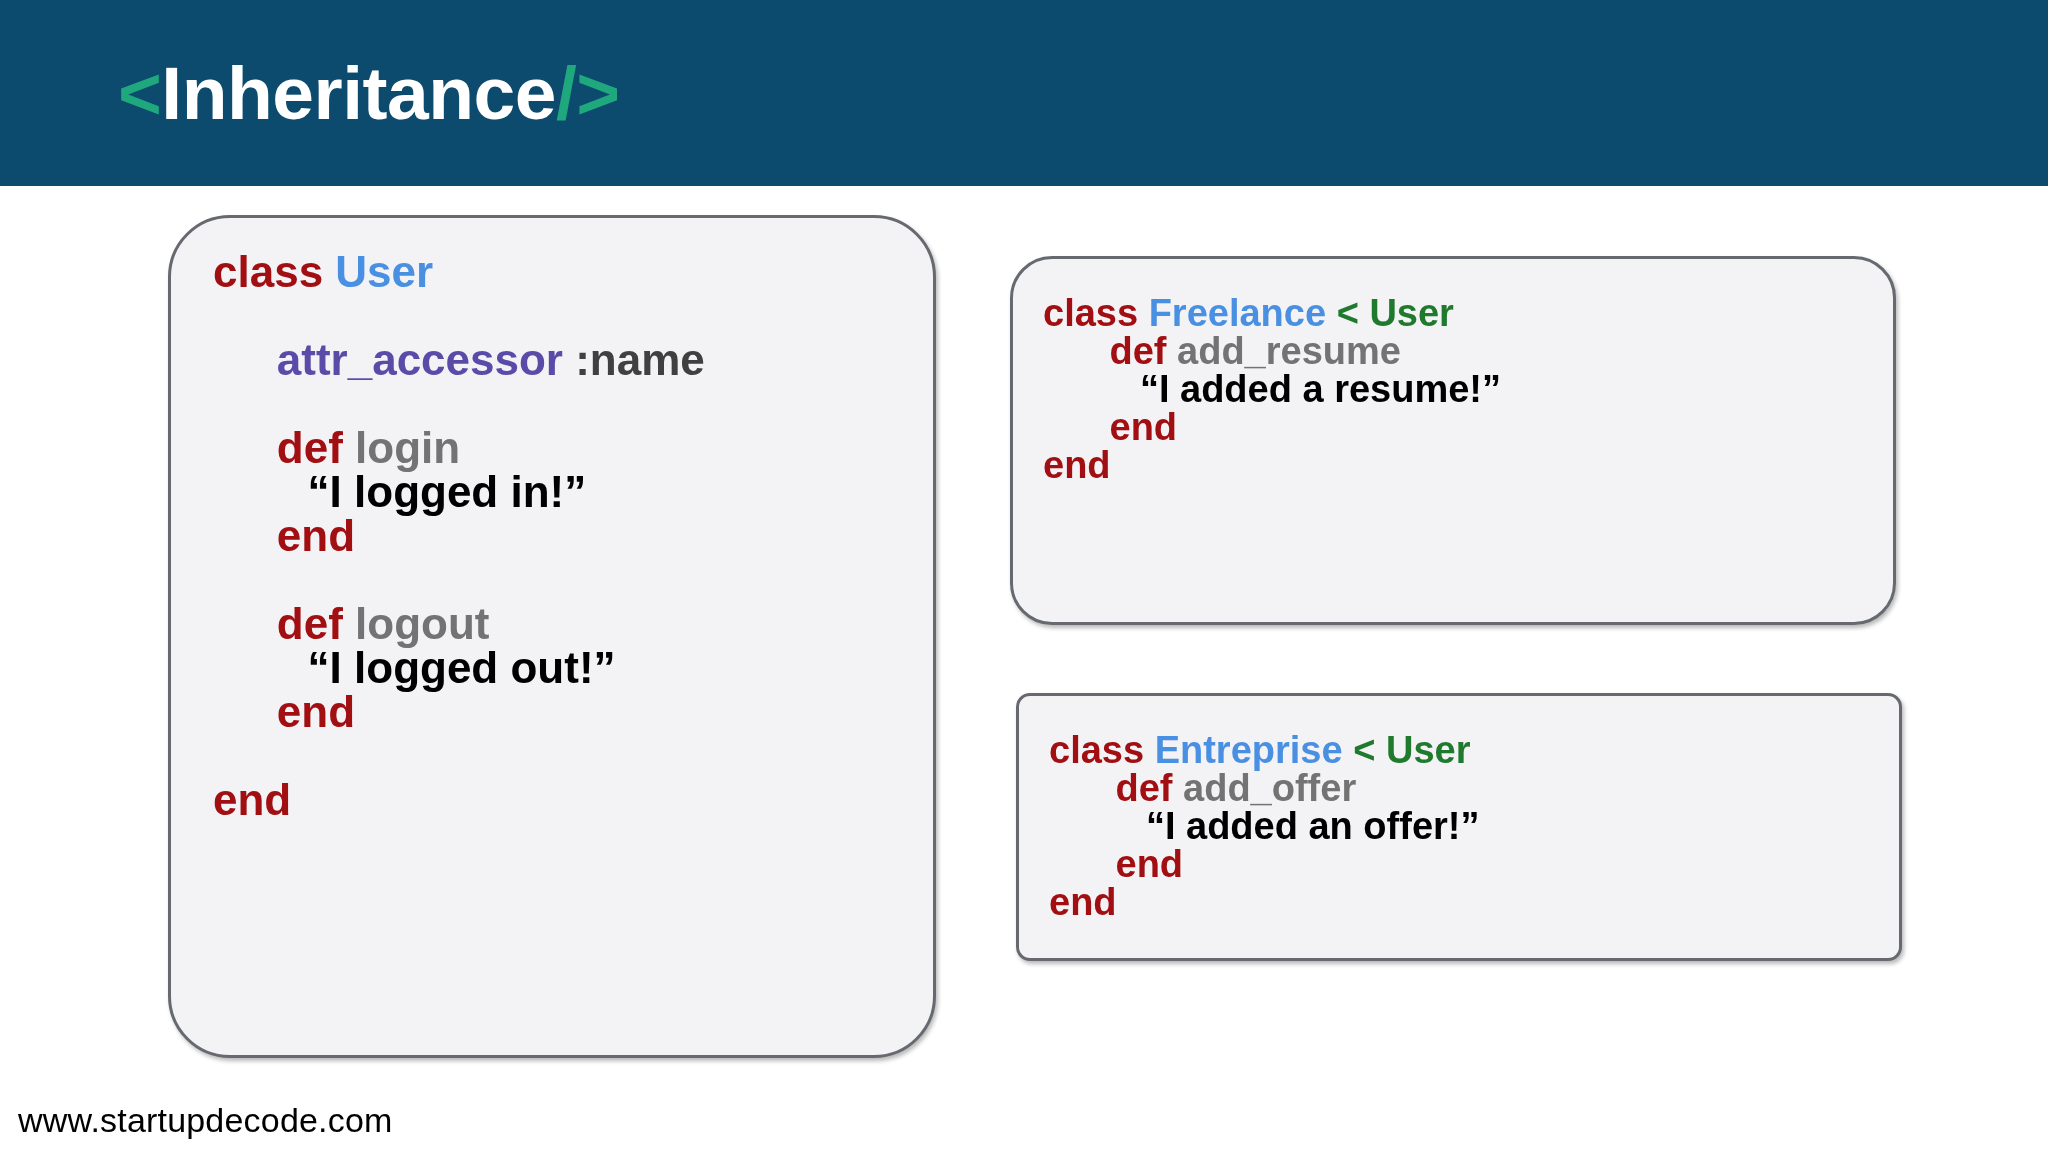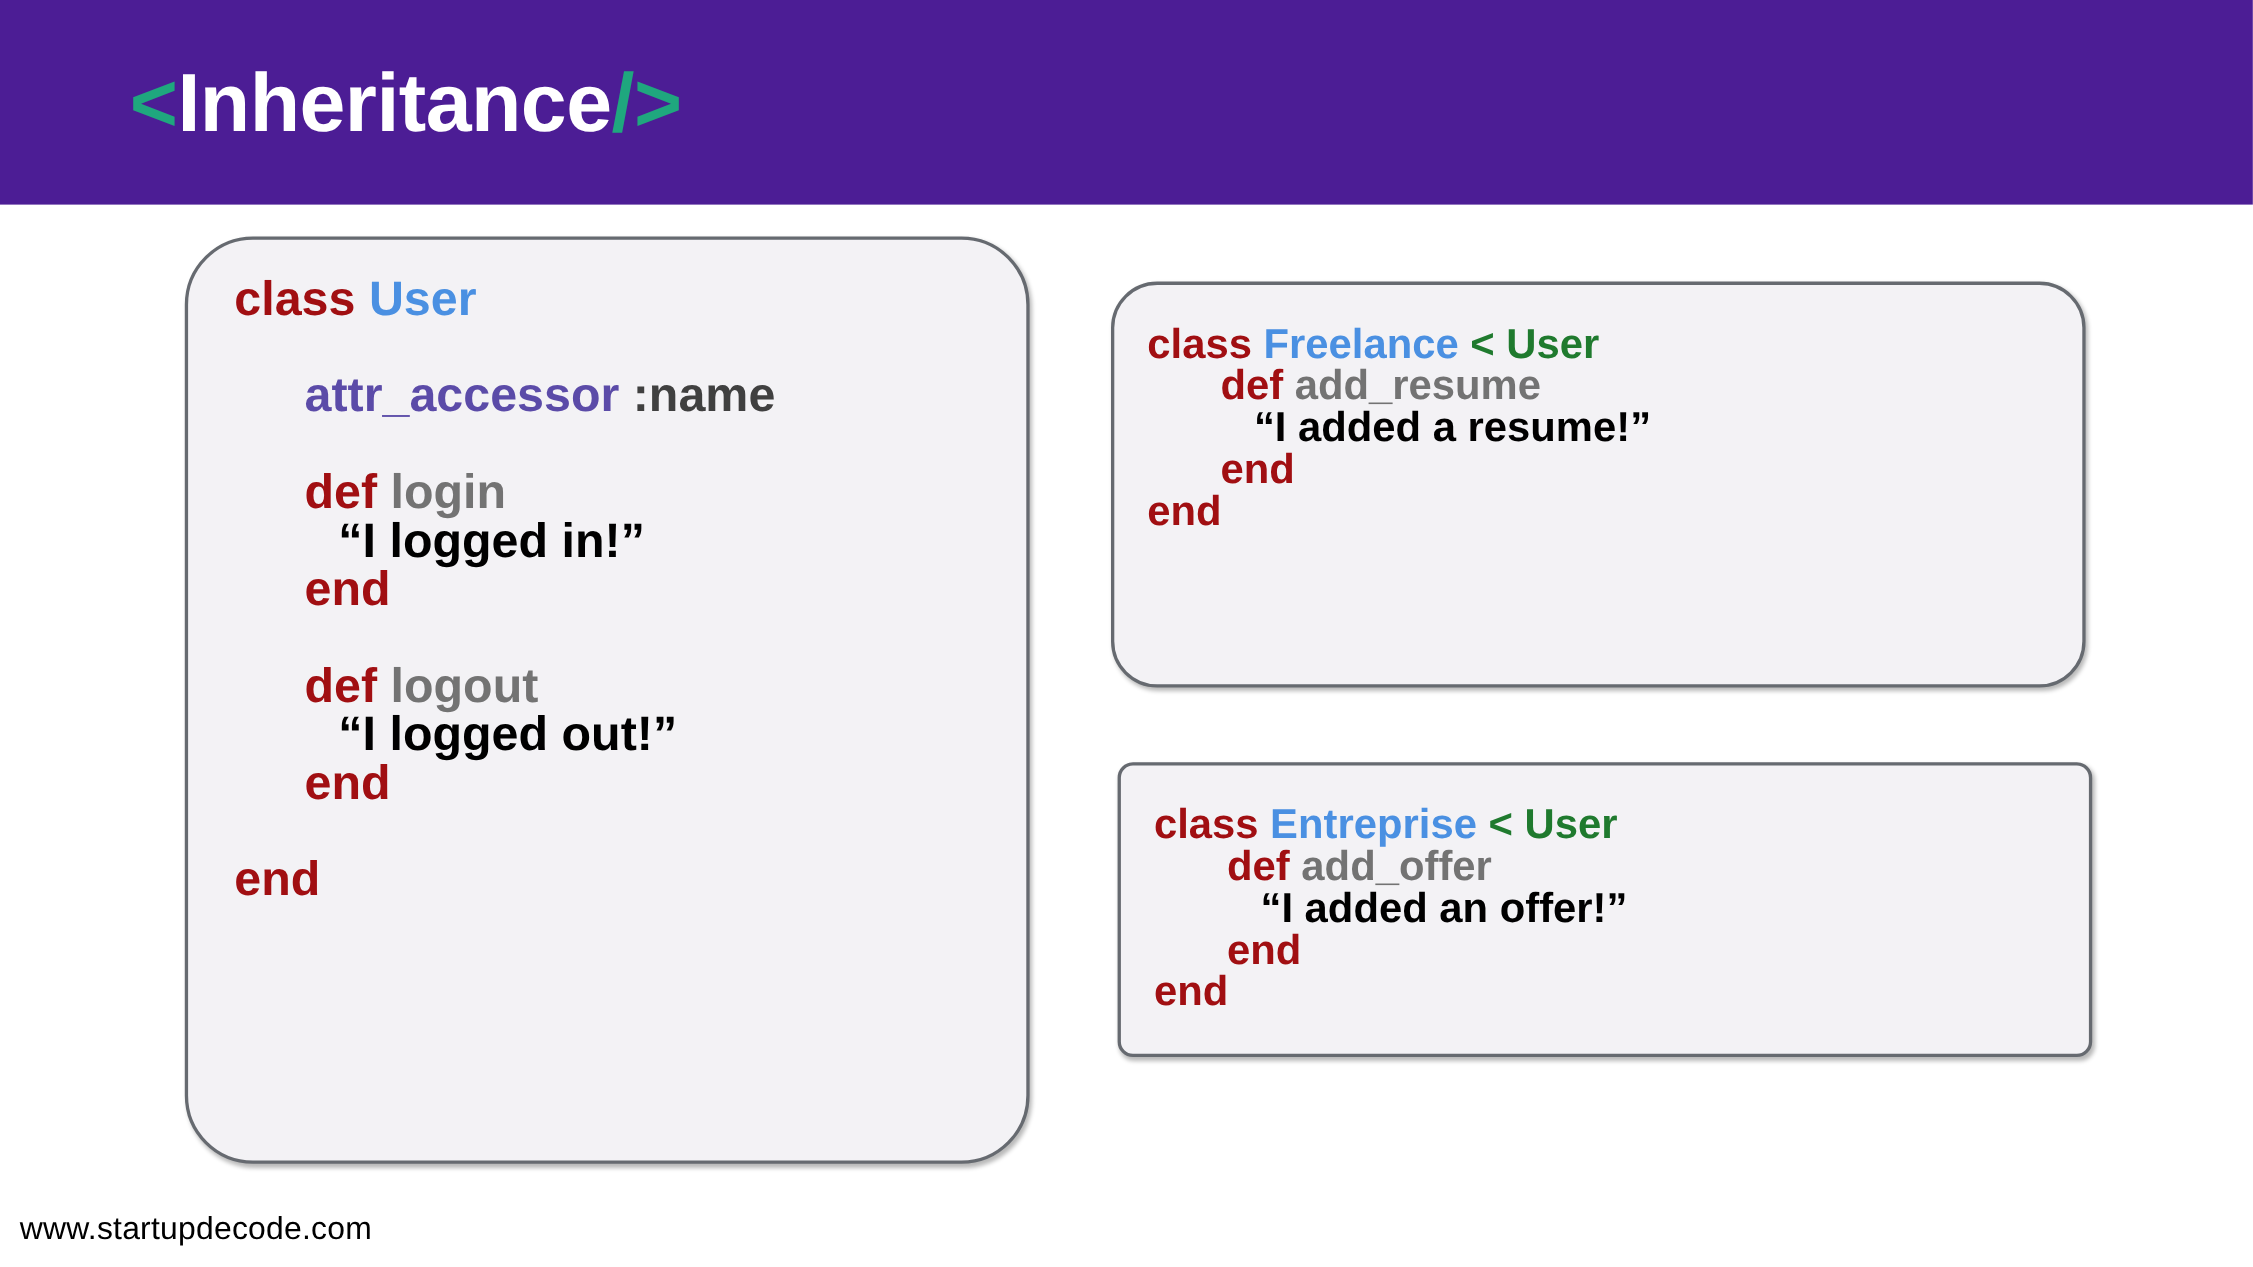--- a/index.html
+++ b/index.html
@@ -15,21 +15,21 @@
     font-family: "Liberation Sans", sans-serif;
     -webkit-font-smoothing: antialiased;
   }
 
   
   #header {
     position: absolute;
     left: 0; top: 0;
     width: 2048px;
     height: 186px;
-    background: #4c1d95;
+    background: #0c4a6e;
     display: flex;
     align-items: center;
   }
   #header-title {
     margin-left: 118px;
     font-size: 75px;
     font-weight: bold;
     line-height: 1;
     letter-spacing: -0.5px;
     white-space: pre;
@@ -106,21 +106,21 @@
   .attr { color: #5b4ba8; }          
   .sym  { color: #404040; }          
   .mth  { color: #737373; text-align: right; }          
   .str  { color: #000000; }          
 
   
   #footer-url {
     position: absolute;
     left: 18px;
     top: 1101px;
-    font-size: 29px;
+    font-size: 34px;
     font-weight: normal;
     color: #000000;
     letter-spacing: 0.2px;
   }
 </style>
 </head>
 <body>
 
 <div id="header">
   <div id="header-title"><span class="brk">&lt;</span><span class="name">Inheritance</span><span class="brk">/&gt;</span></div>

